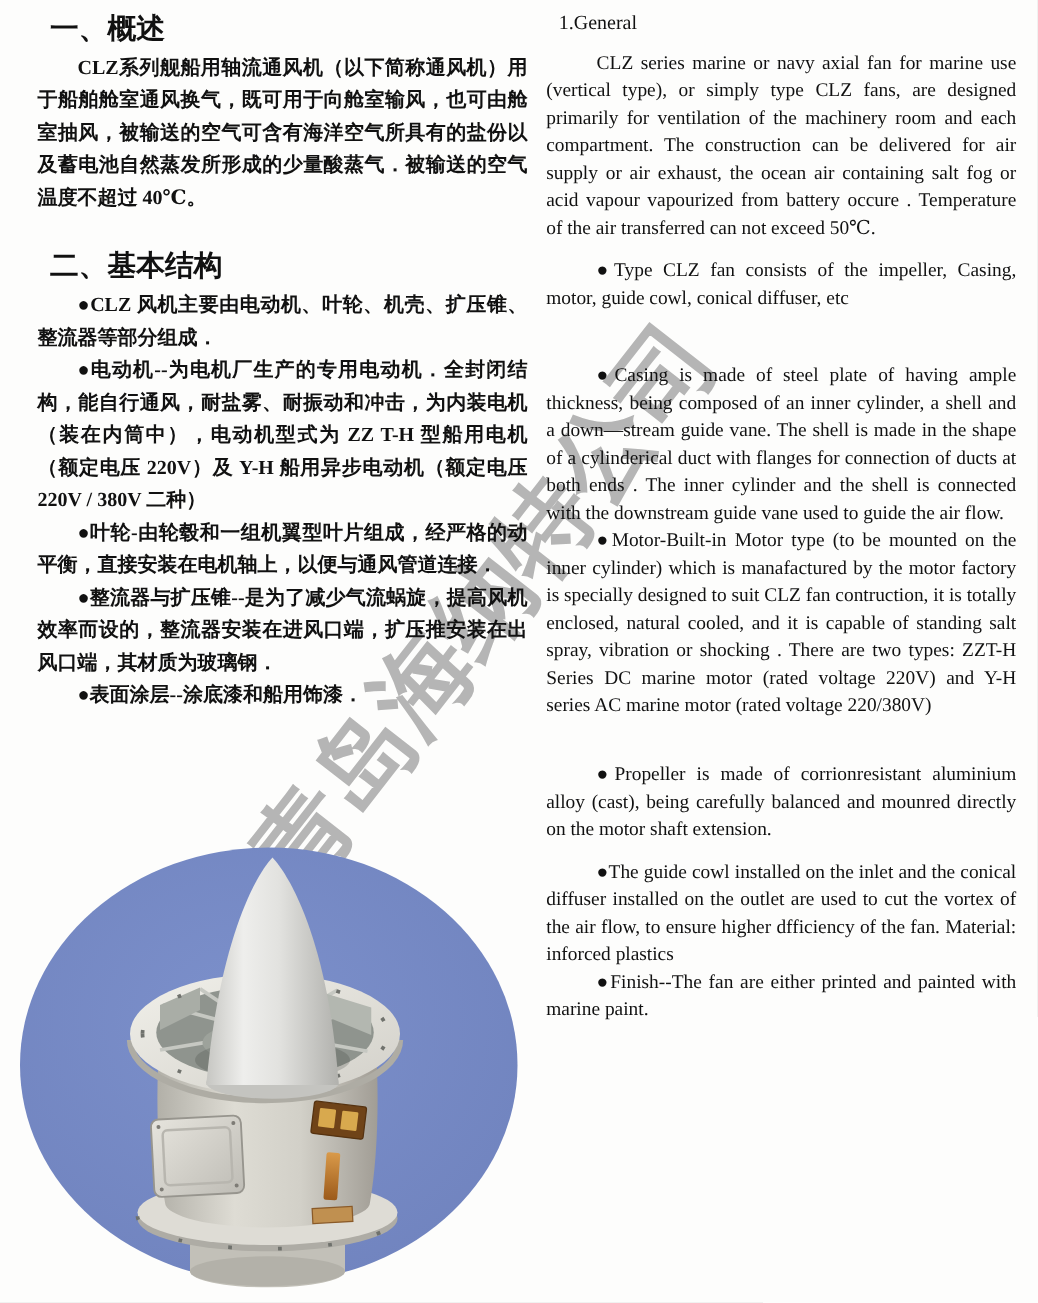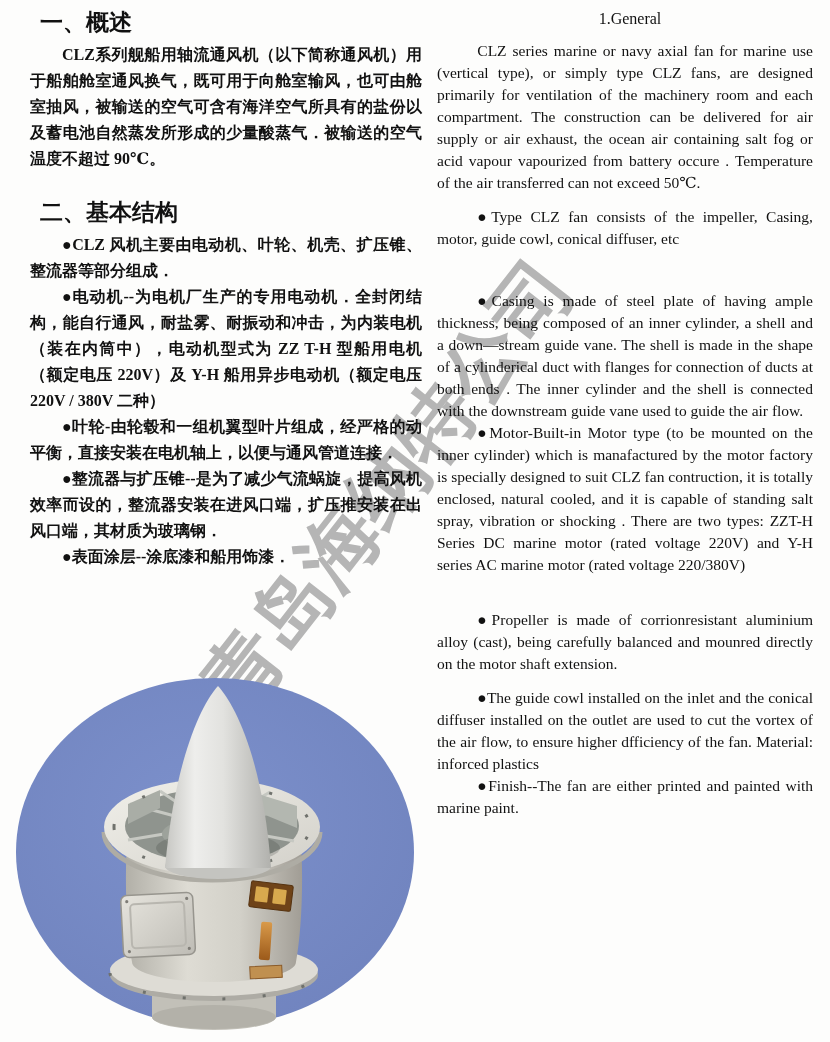--- a/index.html
+++ b/index.html
@@ -20,41 +20,41 @@
   .col{position:absolute;z-index:2;}
   .col-left{left:30px;top:10px;width:392px;}
   .col-right{left:437px;top:8px;width:376px;}
 
   .cn-h{font-size:23px;font-weight:bold;line-height:26px;margin:0 0 0 10px;
         font-family:"Liberation Serif","DejaVu Serif",serif;}
   .cn{font-size:16px;font-weight:bold;line-height:26px;text-align:justify;margin:0;}
   .cn.indent{text-indent:2em;}
   .cn.bullet{text-indent:2em;}
 
-  .en-h{font-size:16px;font-weight:normal;line-height:22px;margin:0 0 0 10px;text-align:center;}
+  .en-h{font-size:16px;font-weight:normal;line-height:22px;margin:0 0 0 10px;}
   .en{font-size:15.5px;line-height:22px;text-align:justify;margin:0;}
   .en.indent{text-indent:2.6em;}
   .en.bullet{text-indent:2.6em;}
 
   .mt6{margin-top:6px;}  .mt10{margin-top:10px;} .mt12{margin-top:12px;} .mt22{margin-top:22px;} .mt28{margin-top:28px;}
   .mt33{margin-top:33px;} .mt40{margin-top:40px;}
 
   .photo{position:absolute;left:10px;top:676px;width:408px;height:354px;z-index:2;}
   .photo svg{display:block;}
 </style>
 </head>
 <body>
 
 <div class="page">
 
   <div class="watermark">青岛海纳特公司</div>
 
   <div class="col col-left">
     <h2 class="cn-h">一、概述</h2>
-    <p class="cn indent mt6">CLZ系列舰船用轴流通风机（以下简称通风机）用于船舶舱室通风换气，既可用于向舱室输风，也可由舱室抽风，被输送的空气可含有海洋空气所具有的盐份以及蓄电池自然蒸发所形成的少量酸蒸气．被输送的空气温度不超过 90℃。</p>
+    <p class="cn indent mt6">CLZ系列舰船用轴流通风机（以下简称通风机）用于船舶舱室通风换气，既可用于向舱室输风，也可由舱室抽风，被输送的空气可含有海洋空气所具有的盐份以及蓄电池自然蒸发所形成的少量酸蒸气．被输送的空气温度不超过 40℃。</p>
     <h2 class="cn-h mt28">二、基本结构</h2>
     <p class="cn bullet mt6">●CLZ 风机主要由电动机、叶轮、机壳、扩压锥、整流器等部分组成．</p>
     <p class="cn bullet">●电动机--为电机厂生产的专用电动机．全封闭结构，能自行通风，耐盐雾、耐振动和冲击，为内装电机（装在内筒中），电动机型式为 ZZ T-H 型船用电机（额定电压 220V）及 Y-H 船用异步电动机（额定电压 220V / 380V 二种）</p>
     <p class="cn bullet">●叶轮-由轮毂和一组机翼型叶片组成，经严格的动平衡，直接安装在电机轴上，以便与通风管道连接．</p>
     <p class="cn bullet">●整流器与扩压锥--是为了减少气流蜗旋，提高风机效率而设的，整流器安装在进风口端，扩压推安装在出风口端，其材质为玻璃钢．</p>
     <p class="cn bullet">●表面涂层--涂底漆和船用饰漆．</p>
   </div>
 
   <div class="col col-right">
     <h3 class="en-h">1.General</h3>

